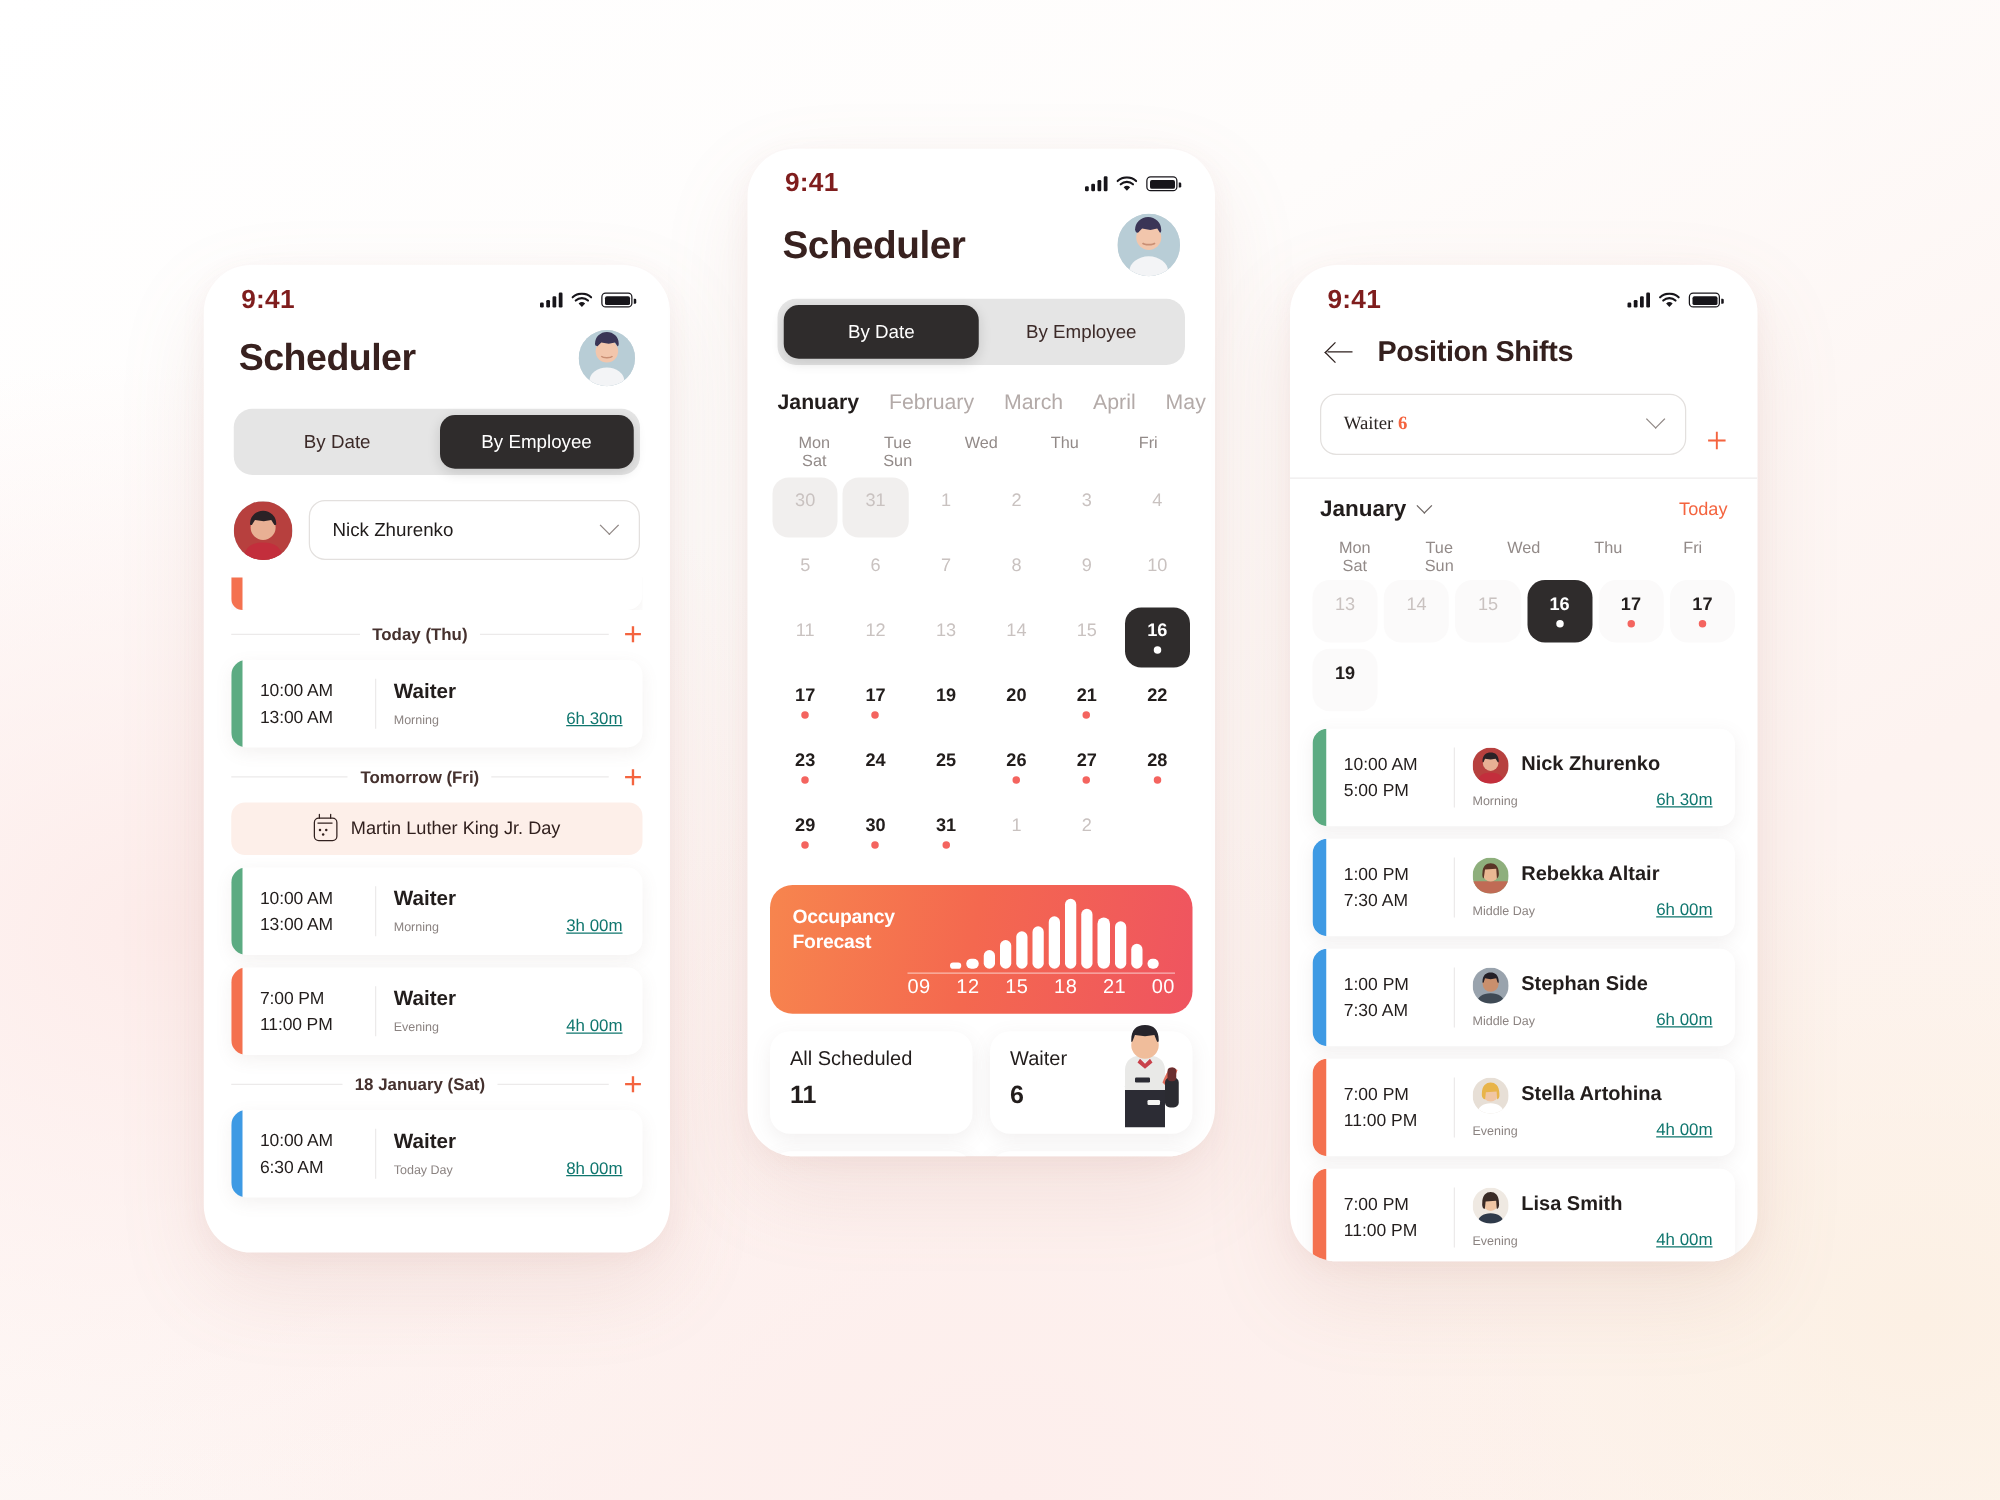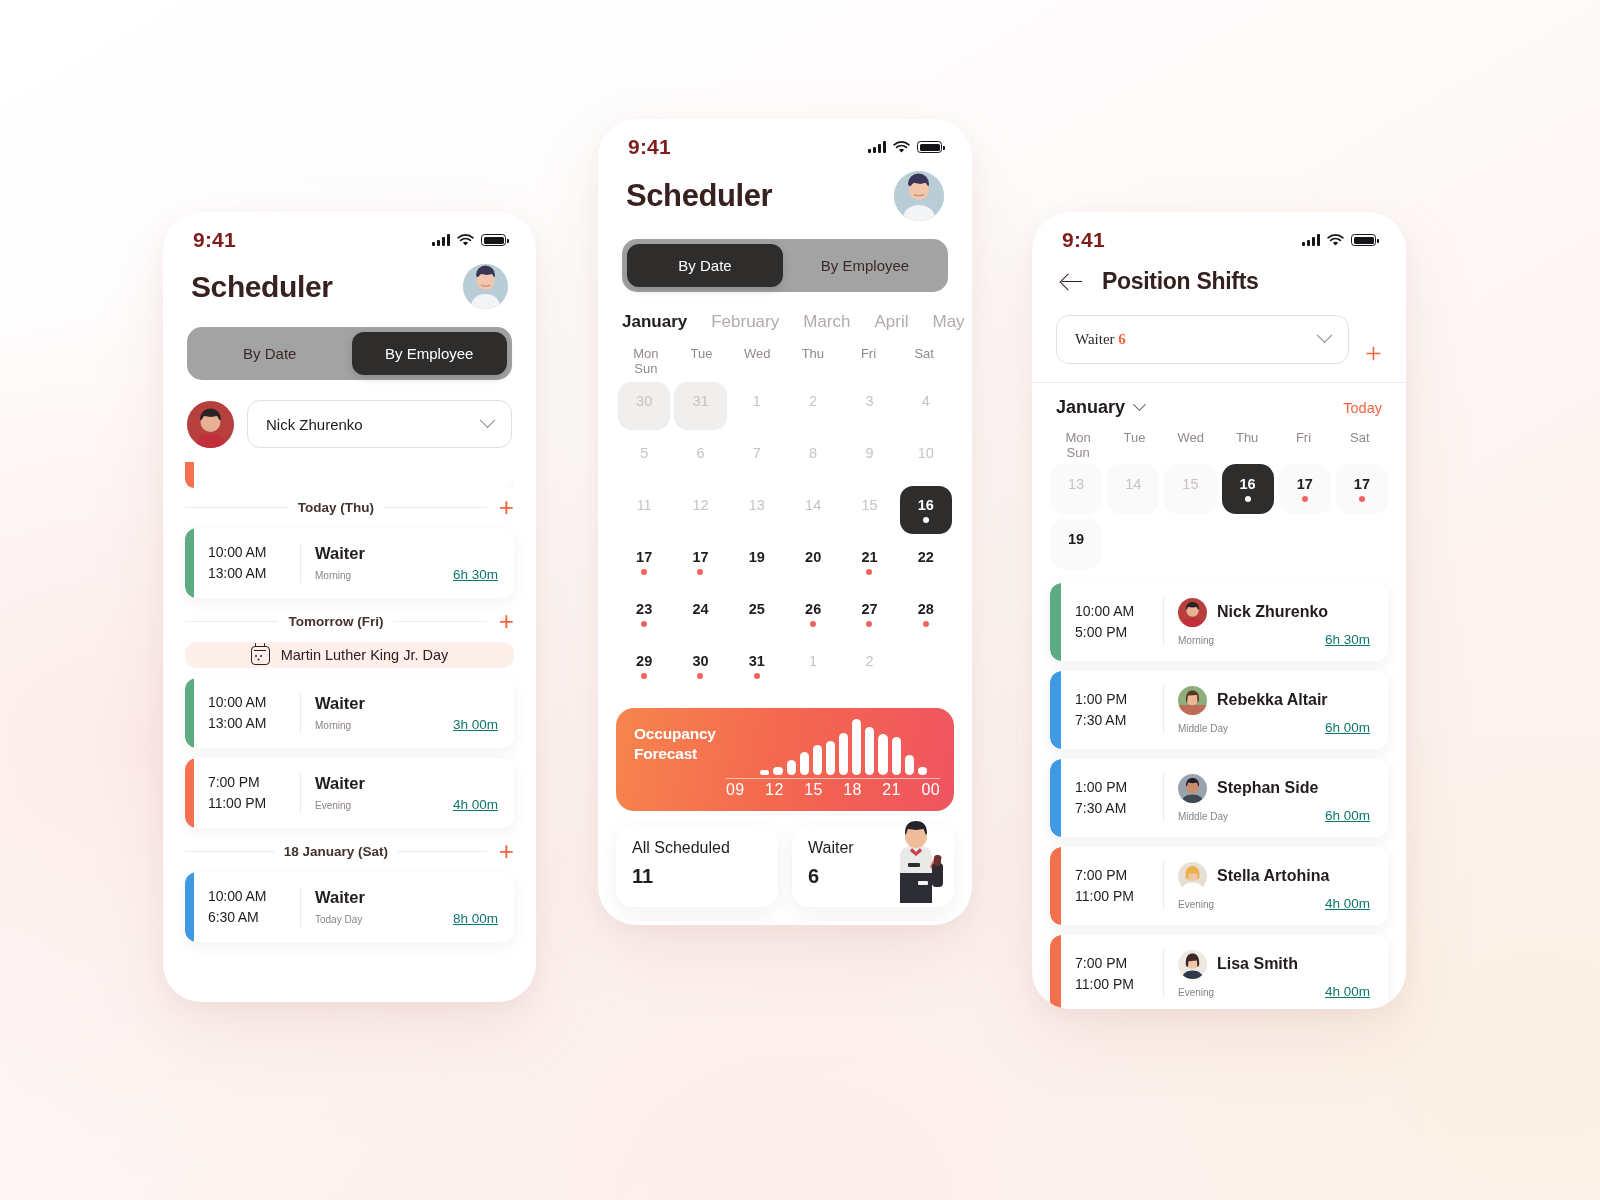--- a/index.html
+++ b/index.html
@@ -44,21 +44,21 @@
 
   
   .head { display: flex; align-items: center; justify-content: space-between; padding: 12px 28px 0 28px; }
   .title { font-size: 30px; font-weight: 800; color: #38211f; letter-spacing: -.4px; }
   #phone-center .title { font-size: 31px; }
   .avatar { border-radius: 50%; overflow: hidden; flex: none; background: #cfd8dc; }
   .avatar svg { display: block; }
 
   
   .segment {
-    margin: 18px 24px 0 24px; background: #a3a3a3; border-radius: 15px;
+    margin: 18px 24px 0 24px; background: #e5e5e5; border-radius: 15px;
     display: flex; padding: 5px; gap: 4px;
   }
   .seg-btn {
     flex: 1; text-align: center; padding: 13px 0; border-radius: 12px;
     font-size: 15px; color: #3c2a28; cursor: pointer; font-weight: 400;
   }
   .seg-btn.active { background: #2f2c2c; color: #ffffff; font-weight: 500;
     box-shadow: 0 3px 10px rgba(0,0,0,.14); }
 
   
@@ -89,42 +89,42 @@
   .times div { font-size: 14px; color: #221d1c; line-height: 21px; letter-spacing: -.1px;}
   .vline { width: 1px; background: #eceaea; align-self: stretch; margin: 3px 14px 3px 4px; }
   .shift-main { flex: 1; }
   .role { font-size: 16.5px; font-weight: 700; color: #221d1c; margin-bottom: 4px; }
   .sub-row { display: flex; align-items: baseline; justify-content: space-between; }
   .period { font-size: 10px; color: #8b8381; }
   .dur { font-size: 13.5px; color: #0f766e; text-decoration: underline; }
 
   .holiday {
     display: flex; align-items: center; justify-content: center; gap: 11px;
-    background: #fdefe9; border-radius: 11px; height: 26px; margin-bottom: 10px;
+    background: #fdefe9; border-radius: 11px; height: 42px; margin-bottom: 10px;
     font-size: 14.5px; color: #31201e;
   }
   .cal-ico { width: 19px; height: 19px; border: 1.7px solid #31201e; border-radius: 4px; position: relative; flex:none;}
   .cal-ico::before { content:''; position:absolute; left:2.5px; right:2.5px; top:3px; height:1.5px; background:#31201e;}
   .cal-ico::after { content:''; position:absolute; left:3.5px; top:8.5px; width:2px; height:2px; background:#31201e;
     box-shadow: 5px 0 0 #31201e, 2.5px 3.5px 0 #31201e; border-radius:50%; }
   .cal-ico i { position:absolute; top:-4px; left:3px; width:1.7px; height:4px; background:#31201e; border-radius:1px;
     box-shadow: 9px 0 0 #31201e; }
 
   .partial-card { height: 26px; position: relative; overflow: hidden; margin-bottom: -4px;}
   .partial-card .pc-inner { position: absolute; bottom: 0; left: 0; right: 0; height: 40px;
     background: #fff; border-radius: 12px; box-shadow: 0 4px 14px rgba(130,110,105,.09); display: flex;}
   .partial-card .bar { border-radius: 12px 0 0 12px; }
 
   
   .month-tabs { display: flex; gap: 24px; padding: 20px 24px 0 24px; font-size: 17px; overflow: hidden; }
   .month-tabs span { color: #b3aaa8; white-space: nowrap; cursor: pointer; }
   .month-tabs span.active { color: #221d1c; font-weight: 700; }
 
   .cal { padding: 14px 20px 0 20px; }
-  .dow { display: grid; grid-template-columns: repeat(6,1fr); margin-bottom: 6px; }
+  .dow { display: grid; grid-template-columns: repeat(5,1fr); margin-bottom: 6px; }
   .dow div { text-align: center; font-size: 13px; color: #928a88; }
   .weeks { display: grid; grid-template-columns: repeat(6,1fr); gap: 4px; }
   .cell {
     height: 48px; border-radius: 13px; display: flex; flex-direction: column;
     align-items: center; justify-content: center; gap: 4px; font-size: 14.5px;
     color: #221d1c; font-weight: 600; cursor: pointer; background: transparent;
   }
   .cell.muted { color: #c9c2c0; font-weight: 500; }
   .cell.shaded { background: #f1efee; }
   .cell.selected { background: #2f2c2c; color: #fff; }

